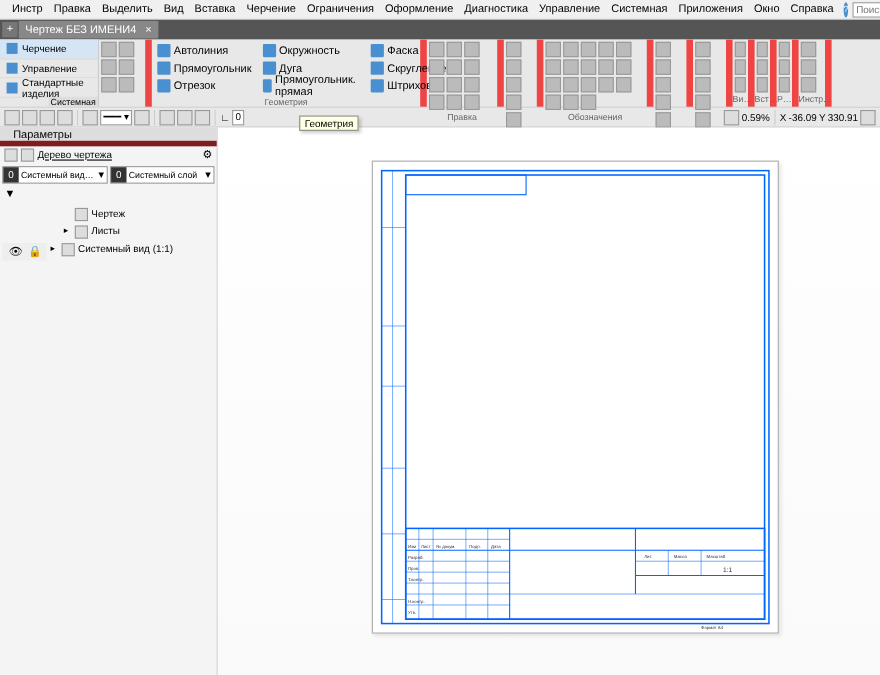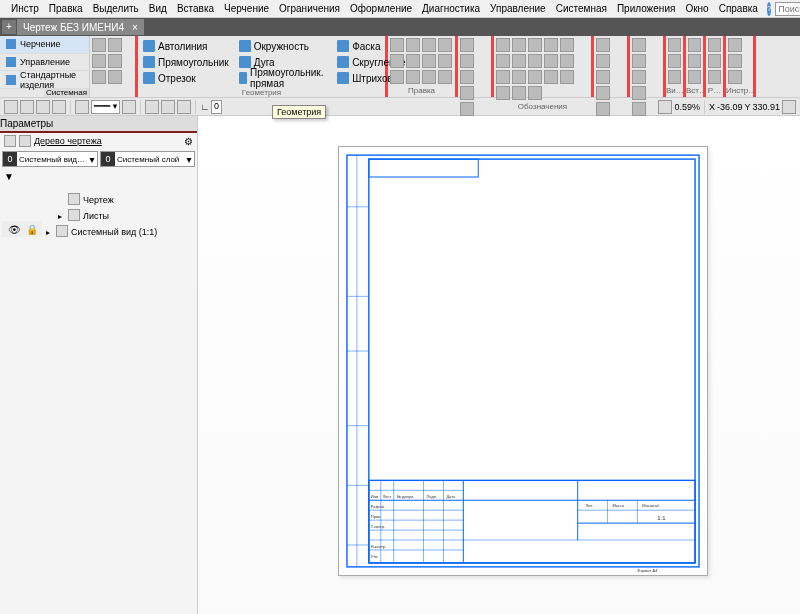--- a/index.html
+++ b/index.html
@@ -15,48 +15,48 @@
 .tabbar .tab { background: #888; color: #fff; height: 16px; display: flex; align-items: center; padding: 0 6px; margin-left: 1px; }
 .tabbar .tab .close { margin-left: 8px; cursor: pointer; }
 .ribbon { height: 62px; background: #e8e8e8; display: flex; border-bottom: 1px solid #ccc; }
 .ribbon-left { width: 90px; display: flex; flex-direction: column; border-right: 1px solid #ccc; }
 .ribbon-left .ritem { height: 18px; display: flex; align-items: center; padding-left: 6px; cursor: pointer; border-bottom: 1px solid #ddd; }
 .ribbon-left .ritem:first-child { background: #d5e5f5; }
 .ribbon-left .ricon { width: 10px; height: 10px; background: #4a90d0; margin-right: 4px; }
 .ribbon-left .label { font-size: 9px; flex: 1; }
 .ribbon-left .grplabel { font-size: 8px; text-align: center; background: #ddd; height: 8px; line-height: 8px; margin-left: 44px; }
 .ribbon-main { flex: 1; display: flex; }
-.rgroup { display: flex; flex-direction: column; border-right: 3px solid #ef4444; }
+.rgroup { display: flex; flex-direction: column; border-right: 6px solid #ef4444; }
 .rgroup .tools { flex: 1; display: flex; }
 .rgroup .iconcol { display: flex; flex-direction: column; justify-content: space-around; padding: 2px; }
 .rgroup .til { display: flex; align-items: center; padding: 1px 3px; cursor: pointer; height: 16px; }
 .rgroup .ti { width: 12px; height: 12px; background: #4a90d0; margin-right: 3px; border-radius: 1px; }
 .rgroup .grplabel { font-size: 8px; text-align: center; background: transparent; color: #666; height: 10px; line-height: 10px; }
 .rgroup .iconbar { display: flex; flex-wrap: wrap; padding: 2px; gap: 2px; align-content: flex-start; }
 .rgroup .sicon { width: 14px; height: 14px; background: #bbb; border: 1px solid #999; cursor: pointer; }
 .propbar { height: 18px; background: #e8e8e8; border-bottom: 1px solid #ccc; display: flex; align-items: center; padding: 0 4px; gap: 2px; }
 .propbar .sicon2 { width: 14px; height: 14px; border: 1px solid #999; background: #ddd; cursor: pointer; }
 .propbar .combo { border: 1px solid #999; height: 14px; padding: 0 2px; font-size: 9px; background: #fff; }
 .propbar .sep { width: 1px; height: 14px; background: #ccc; margin: 0 2px; }
 .propbar .txt { font-size: 9px; }
 .content { display: flex; height: calc(614px - 18px - 18px - 62px - 18px); }
 .sidebar { width: 198px; background: #f4f4f4; border-right: 1px solid #ccc; display: flex; flex-direction: column; }
-.sidebar .panelhead { height: 17px; background: #ddd; display: flex; align-items: center; padding: 0 0; font-size: 9px; border-bottom: 2px solid #7f1d1d; }
+.sidebar .panelhead { height: 17px; background: #ddd; display: flex; align-items: center; padding: 0 12px; font-size: 9px; border-bottom: 5px solid #7f1d1d; }
 .sidebar .treehead { height: 16px; display: flex; align-items: center; padding: 0 4px; }
 .sidebar .treehead .ticon { width: 12px; height: 12px; background: #ddd; border: 1px solid #999; margin-right: 3px; cursor: pointer; }
 .sidebar .treehead .tlbl { font-size: 9px; flex: 1; text-decoration: underline; }
 .sidebar .dropdowns { display: flex; padding: 2px; gap: 2px; }
 .sidebar .dd { flex: 1; display: flex; align-items: center; border: 1px solid #999; height: 16px; background: #fff; }
 .sidebar .dd .num { width: 14px; background: #333; color: #fff; text-align: center; font-size: 9px; height: 100%; line-height: 14px; }
 .sidebar .dd .ddlbl { font-size: 8px; padding: 0 2px; flex: 1; overflow: hidden; white-space: nowrap; }
 .sidebar .dd .ddarr { width: 10px; text-align: center; cursor: pointer; }
 .sidebar .filter { padding: 2px 4px; }
 .sidebar .filter .ficon { width: 12px; height: 12px; display: inline-block; cursor: pointer; }
 .sidebar .tree { padding: 4px 2px; }
-.sidebar .tree .node { display: flex; align-items: flex-end; height: 16px; padding-left: 4px; cursor: pointer; }
+.sidebar .tree .node { display: flex; align-items: flex-start; height: 16px; padding-left: 4px; cursor: pointer; }
 .sidebar .tree .node.indent1 { padding-left: 16px; }
 .sidebar .tree .exp { width: 10px; cursor: pointer; font-size: 8px; }
 .sidebar .tree .nicon { width: 12px; height: 12px; background: #ddd; border: 1px solid #999; margin-right: 3px; }
 .sidebar .tree .nlbl { font-size: 9px; }
 .sidebar .viscol { display: flex; align-items: center; gap: 8px; padding: 0 6px; height: 16px; background: #eee; }
 .sidebar .viscol .eye { width: 10px; cursor: pointer; }
 .canvas { flex: 1; background: linear-gradient(#fff, #fafafa); position: relative; }
 .drawing { position: absolute; left: 140px; top: 30px; width: 370px; height: 430px; background: #fff; border: 1px solid #aaa; box-shadow: 2px 2px 4px rgba(0,0,0,.1); }
 .drawing svg { width: 100%; height: 100%; }
 .tooltip { position: absolute; left: 272px; top: 105px; background: #ffffe1; border: 1px solid #888; padding: 1px 4px; font-size: 9px; box-shadow: 2px 2px 3px rgba(0,0,0,.2); z-index: 10; }

